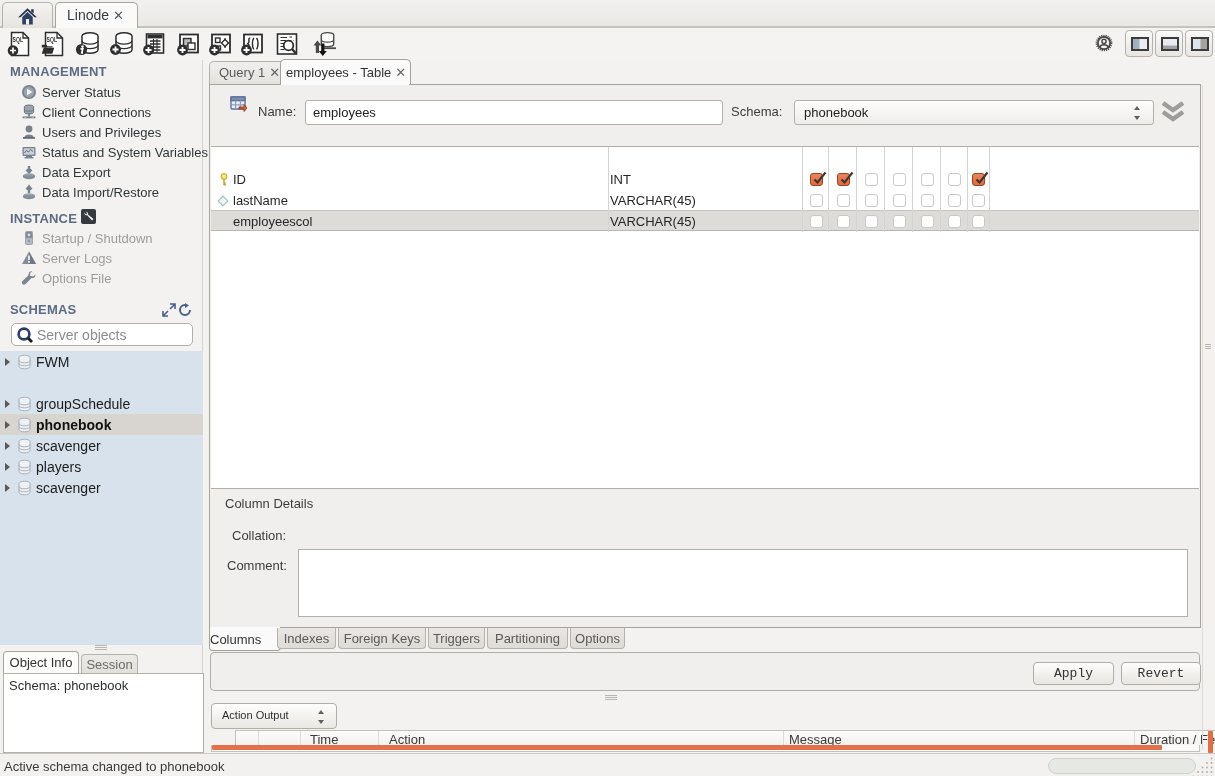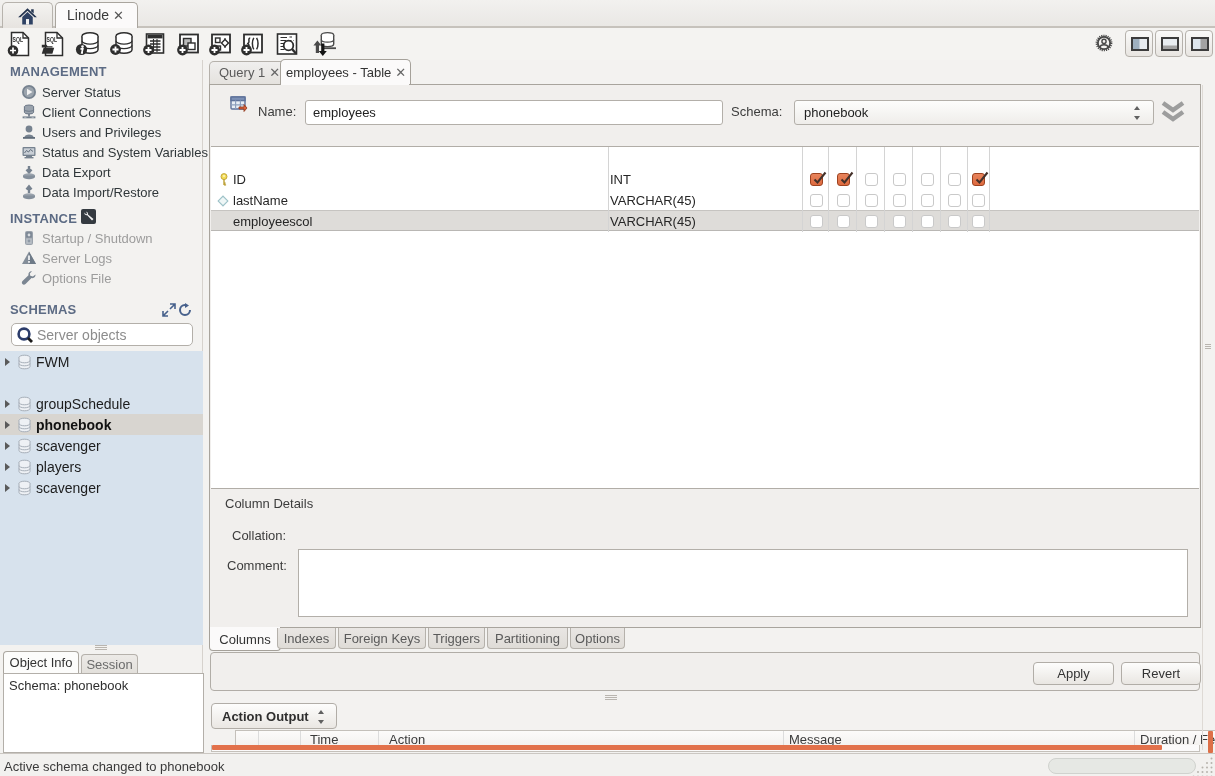--- a/index.html
+++ b/index.html
@@ -97,28 +97,28 @@
 
 
 #btabs { position:absolute; left:0; top:569px; width:992px; height:26px; }
 #btabs .line { position:absolute; left:0; top:0; width:992px; height:1px; background:#a8a49d; }
 .btab { position:absolute; top:1px; height:21px; background:linear-gradient(#e9e6e3,#dfdcd7);
   border:1px solid #b5b1ab; border-top:none; border-radius:0 0 4px 4px; font-size:13px; color:#5a5a5a;
   padding:3px 0 0 0; white-space:nowrap; }
 .btab.act { background:#fbfafa; border-color:#a5a19a; top:0px; height:24px; padding-top:5px; color:#333; border-top:none; }
 
 
-#applybar { position:absolute; left:1px; top:594px; width:990px; height:39px; border:1px solid #b1ada7; border-radius:4px; background:#f1efed; }
+#applybar { position:absolute; left:1px; top:594px; width:990px; height:39px; border:1px solid #b1ada7; border-radius:4px; background:#f1efed;font-family:Liberation Mono, monospace; }
 .btn { position:absolute; top:9px; height:23px; line-height:21px; background:linear-gradient(#fdfdfc,#e9e6e2);
   border:1px solid #b1ada7; border-radius:4px; font-size:13px; color:#333; text-align:center; }
 
 
 #aocombo { position:absolute; left:2px; top:645px; width:126px; height:26px;
   background:linear-gradient(#fdfdfc,#eae7e3); border:1px solid #b1ada7; border-radius:4px;
-  font-size:13px; color:#2e2e2e; padding:5px 0 0 10px;font-weight:bold; }
+  font-size:11px; color:#2e2e2e; padding:5px 0 0 10px; }
 #aohead { position:absolute; left:2px; top:672px; width:989px; height:15px; overflow:hidden;
   background:linear-gradient(#fcfbfa,#f4f2f0); border:1px solid #c4c0ba; border-bottom:none;margin-left:24px; }
 #aohead span { position:absolute; top:1px; font-size:13px; color:#3a3a3a; white-space:nowrap; }
 #aohead .vline { position:absolute; top:0; width:1px; height:15px; background:#dcdcdc; }
 #aoscroll { position:absolute; left:2px; top:687px; width:989px; height:7px; background:#fbfafa; border:1px solid #c4c0ba; border-top:none; }
 #aoscroll .thumb { position:absolute; left:0px; top:0px; width:950px; height:5px; background:#e2714b; border-radius:1px; }
 
 
 #statusbar { position:absolute; left:0; top:753px; width:1215px; height:23px; background:#f2f1ef; border-top:1px solid #cbc7c2; }
 #statusbar .t { position:absolute; left:4px; top:5px; font-size:13px; color:#3a3a3a; }
@@ -489,21 +489,21 @@
     <div id="coldetails">
       <div class="lbl" style="left:15px;top:7px;">Column Details</div>
       <div class="lbl" style="left:22px;top:39px;">Collation:</div>
       <div class="lbl" style="left:17px;top:69px;">Comment:</div>
       <div id="commentbox"></div>
     </div>
   </div>
 
   <div id="btabs">
     <div class="line"></div>
-    <div class="btab act" style="left:0px;width:72px;text-align:center;">Columns</div>
+    <div class="btab act" style="left:0px;width:72px;">Columns</div>
     <div class="btab" style="left:68px;width:59px;text-align:center;">Indexes</div>
     <div class="btab" style="left:129px;width:88px;text-align:center;">Foreign Keys</div>
     <div class="btab" style="left:219px;width:57px;text-align:center;">Triggers</div>
     <div class="btab" style="left:278px;width:81px;text-align:center;">Partitioning</div>
     <div class="btab" style="left:361px;width:55px;text-align:center;">Options</div>
   </div>
 
   <div id="applybar">
     <div class="btn" style="left:822px;width:81px;">Apply</div>
     <div class="btn" style="left:910px;width:80px;">Revert</div>

